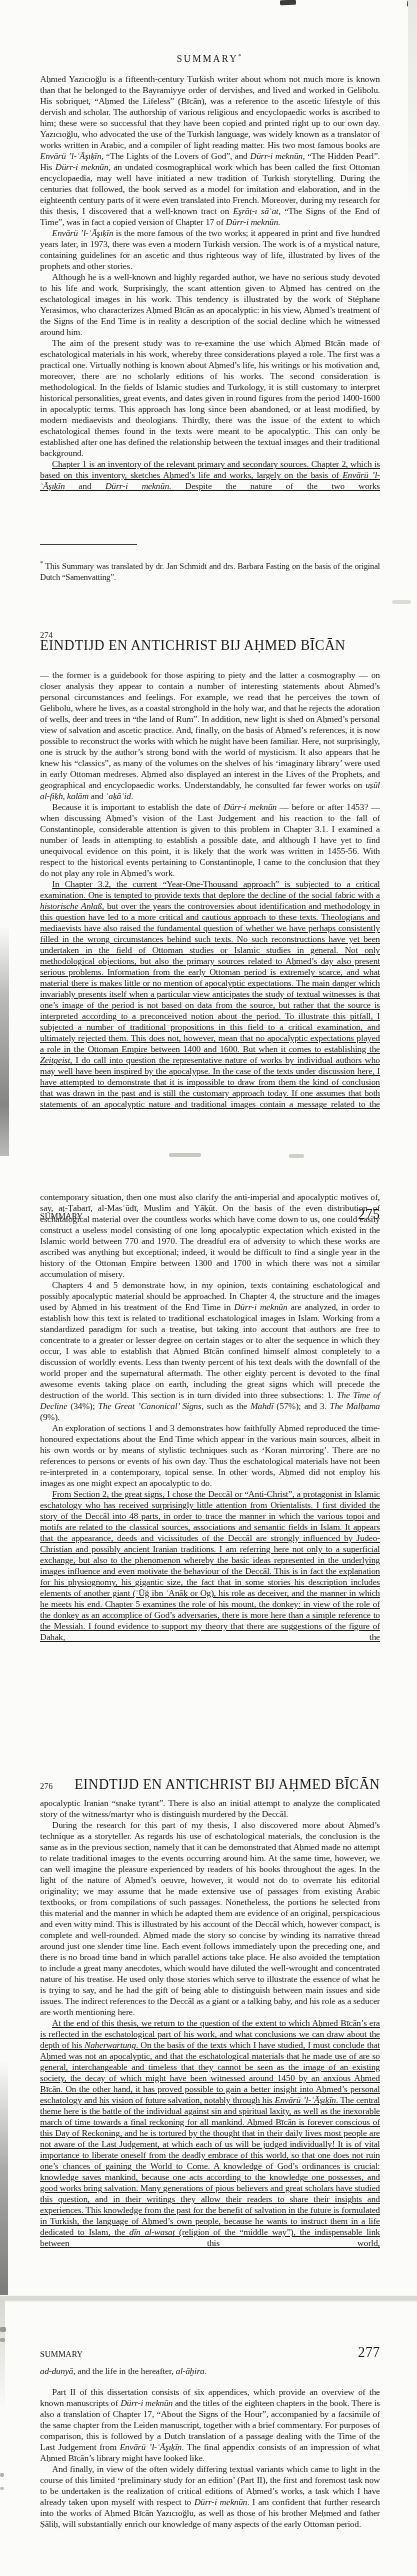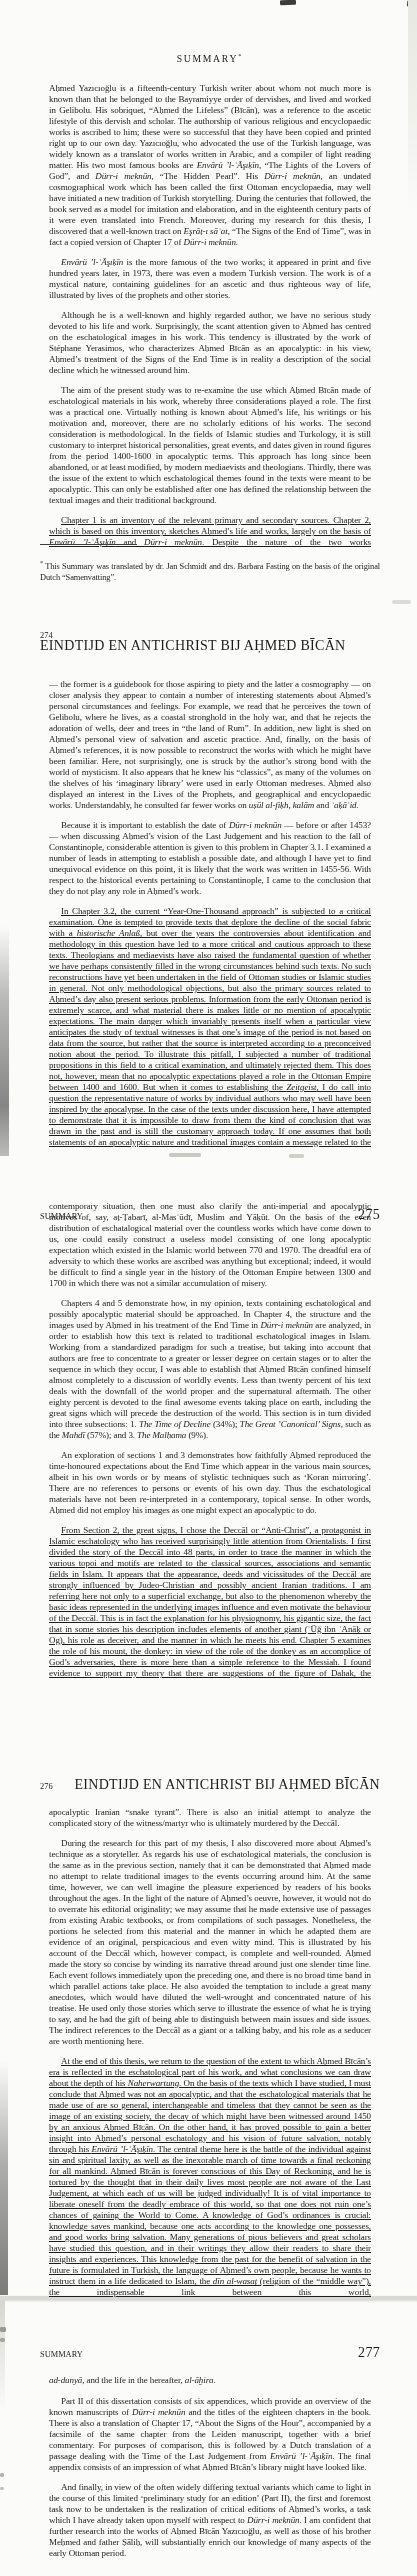--- a/index.html
+++ b/index.html
@@ -7,21 +7,21 @@
     position:relative; width:418px; height:2576px; margin:0 auto;
     background:#fbfbf9; overflow:hidden;
     font-family:"Liberation Serif","DejaVu Serif",serif;
     color:#1c1c1c;
   }
   .tx {
     position:absolute; left:40px; width:340px;
     font-size:9px; line-height:11px; letter-spacing:-0.1px;
     text-align:justify;
   }
-  .tx p { margin:9px; text-indent:0; }
+  .tx p { margin:0; text-indent:0; }
   .tx p.ind { text-indent:12px; }
   .tx p.runon { text-align-last:justify;text-decoration:underline; }
   .title {
     position:absolute; left:0; width:418px; top:52px; margin:0;
     text-align:center; font-size:9.7px; font-weight:normal;
     letter-spacing:1.7px;
   }
   .title sup { font-size:6.3px; letter-spacing:0; }
   .rhead {
     position:absolute; left:40px; width:340px;
@@ -120,21 +120,21 @@
       <p class="para ind runon">From Section 2, the great signs, I chose the Deccāl or “Anti-Christ”, a protagonist in Islamic eschatology who has received surprisingly little attention from Orientalists. I first divided the story of the Deccāl into 48 parts, in order to trace the manner in which the various topoi and motifs are related to the classical sources, associations and semantic fields in Islam. It appears that the appearance, deeds and vicissitudes of the Deccāl are strongly influenced by Judeo-Christian and possibly ancient Iranian traditions. I am referring here not only to a superficial exchange, but also to the phenomenon whereby the basic ideas represented in the underlying images influence and even motivate the behaviour of the Deccāl. This is in fact the explanation for his physiognomy, his gigantic size, the fact that in some stories his description includes elements of another giant (ʿŪğ ibn ʿAnāḳ or Og), his role as deceiver, and the manner in which he meets his end. Chapter 5 examines the role of his mount, the donkey: in view of the role of the donkey as an accomplice of God’s adversaries, there is more here than a simple reference to the Messiah. I found evidence to support my theory that there are suggestions of the figure of Dahak, the</p>
     </div>
   </section>
 
   <section>
     <div class="rhead p4-head">
       <span class="rh-left">276</span>
       <span class="rh-right">EINDTIJD EN ANTICHRIST BIJ AḤMED BĪCĀN</span>
     </div>
     <div class="tx p4-body">
-      <p class="para">apocalyptic Iranian “snake tyrant”. There is also an initial attempt to analyze the complicated story of the witness/martyr who is ultimately murdered by the Deccāl.</p>
+      <p class="para">apocalyptic Iranian “snake tyrant”. There is also an initial attempt to analyze the complicated story of the witness/martyr who is distinguish murdered by the Deccāl.</p>
       <p class="para ind">During the research for this part of my thesis, I also discovered more about Aḥmed’s technique as a storyteller. As regards his use of eschatological materials, the conclusion is the same as in the previous section, namely that it can be demonstrated that Aḥmed made no attempt to relate traditional images to the events occurring around him. At the same time, however, we can well imagine the pleasure experienced by readers of his books throughout the ages. In the light of the nature of Aḥmed’s oeuvre, however, it would not do to overrate his editorial originality; we may assume that he made extensive use of passages from existing Arabic textbooks, or from compilations of such passages. Nonetheless, the portions he selected from this material and the manner in which he adapted them are evidence of an original, perspicacious and even witty mind. This is illustrated by his account of the Deccāl which, however compact, is complete and well-rounded. Aḥmed made the story so concise by winding its narrative thread around just one slender time line. Each event follows immediately upon the preceding one, and there is no broad time band in which parallel actions take place. He also avoided the temptation to include a great many anecdotes, which would have diluted the well-wrought and concentrated nature of his treatise. He used only those stories which serve to illustrate the essence of what he is trying to say, and he had the gift of being able to distinguish between main issues and side issues. The indirect references to the Deccāl as a giant or a talking baby, and his role as a seducer are worth mentioning here.</p>
       <p class="para ind runon">At the end of this thesis, we return to the question of the extent to which Aḥmed Bīcān’s era is reflected in the eschatological part of his work, and what conclusions we can draw about the depth of his <i>Naherwartung</i>. On the basis of the texts which I have studied, I must conclude that Aḥmed was not an apocalyptic, and that the eschatological materials that he made use of are so general, interchangeable and timeless that they cannot be seen as the image of an existing society, the decay of which might have been witnessed around 1450 by an anxious Aḥmed Bīcān. On the other hand, it has proved possible to gain a better insight into Aḥmed’s personal eschatology and his vision of future salvation, notably through his <i>Envārü ’l-ʿĀşıḳīn</i>. The central theme here is the battle of the individual against sin and spiritual laxity, as well as the inexorable march of time towards a final reckoning for all mankind. Aḥmed Bīcān is forever conscious of this Day of Reckoning, and he is tortured by the thought that in their daily lives most people are not aware of the Last Judgement, at which each of us will be judged individually! It is of vital importance to liberate oneself from the deadly embrace of this world, so that one does not ruin one’s chances of gaining the World to Come. A knowledge of God’s ordinances is crucial: knowledge saves mankind, because one acts according to the knowledge one possesses, and good works bring salvation. Many generations of pious believers and great scholars have studied this question, and in their writings they allow their readers to share their insights and experiences. This knowledge from the past for the benefit of salvation in the future is formulated in Turkish, the language of Aḥmed’s own people, because he wants to instruct them in a life dedicated to Islam, the <i>dīn al-wasaṭ</i> (religion of the “middle way”), the indispensable link between this world,</p>
     </div>
   </section>
 
   <section>
     <div class="rhead p5-head">
       <span class="rh-left">SUMMARY</span>
       <span class="rh-right">277</span>
     </div>

